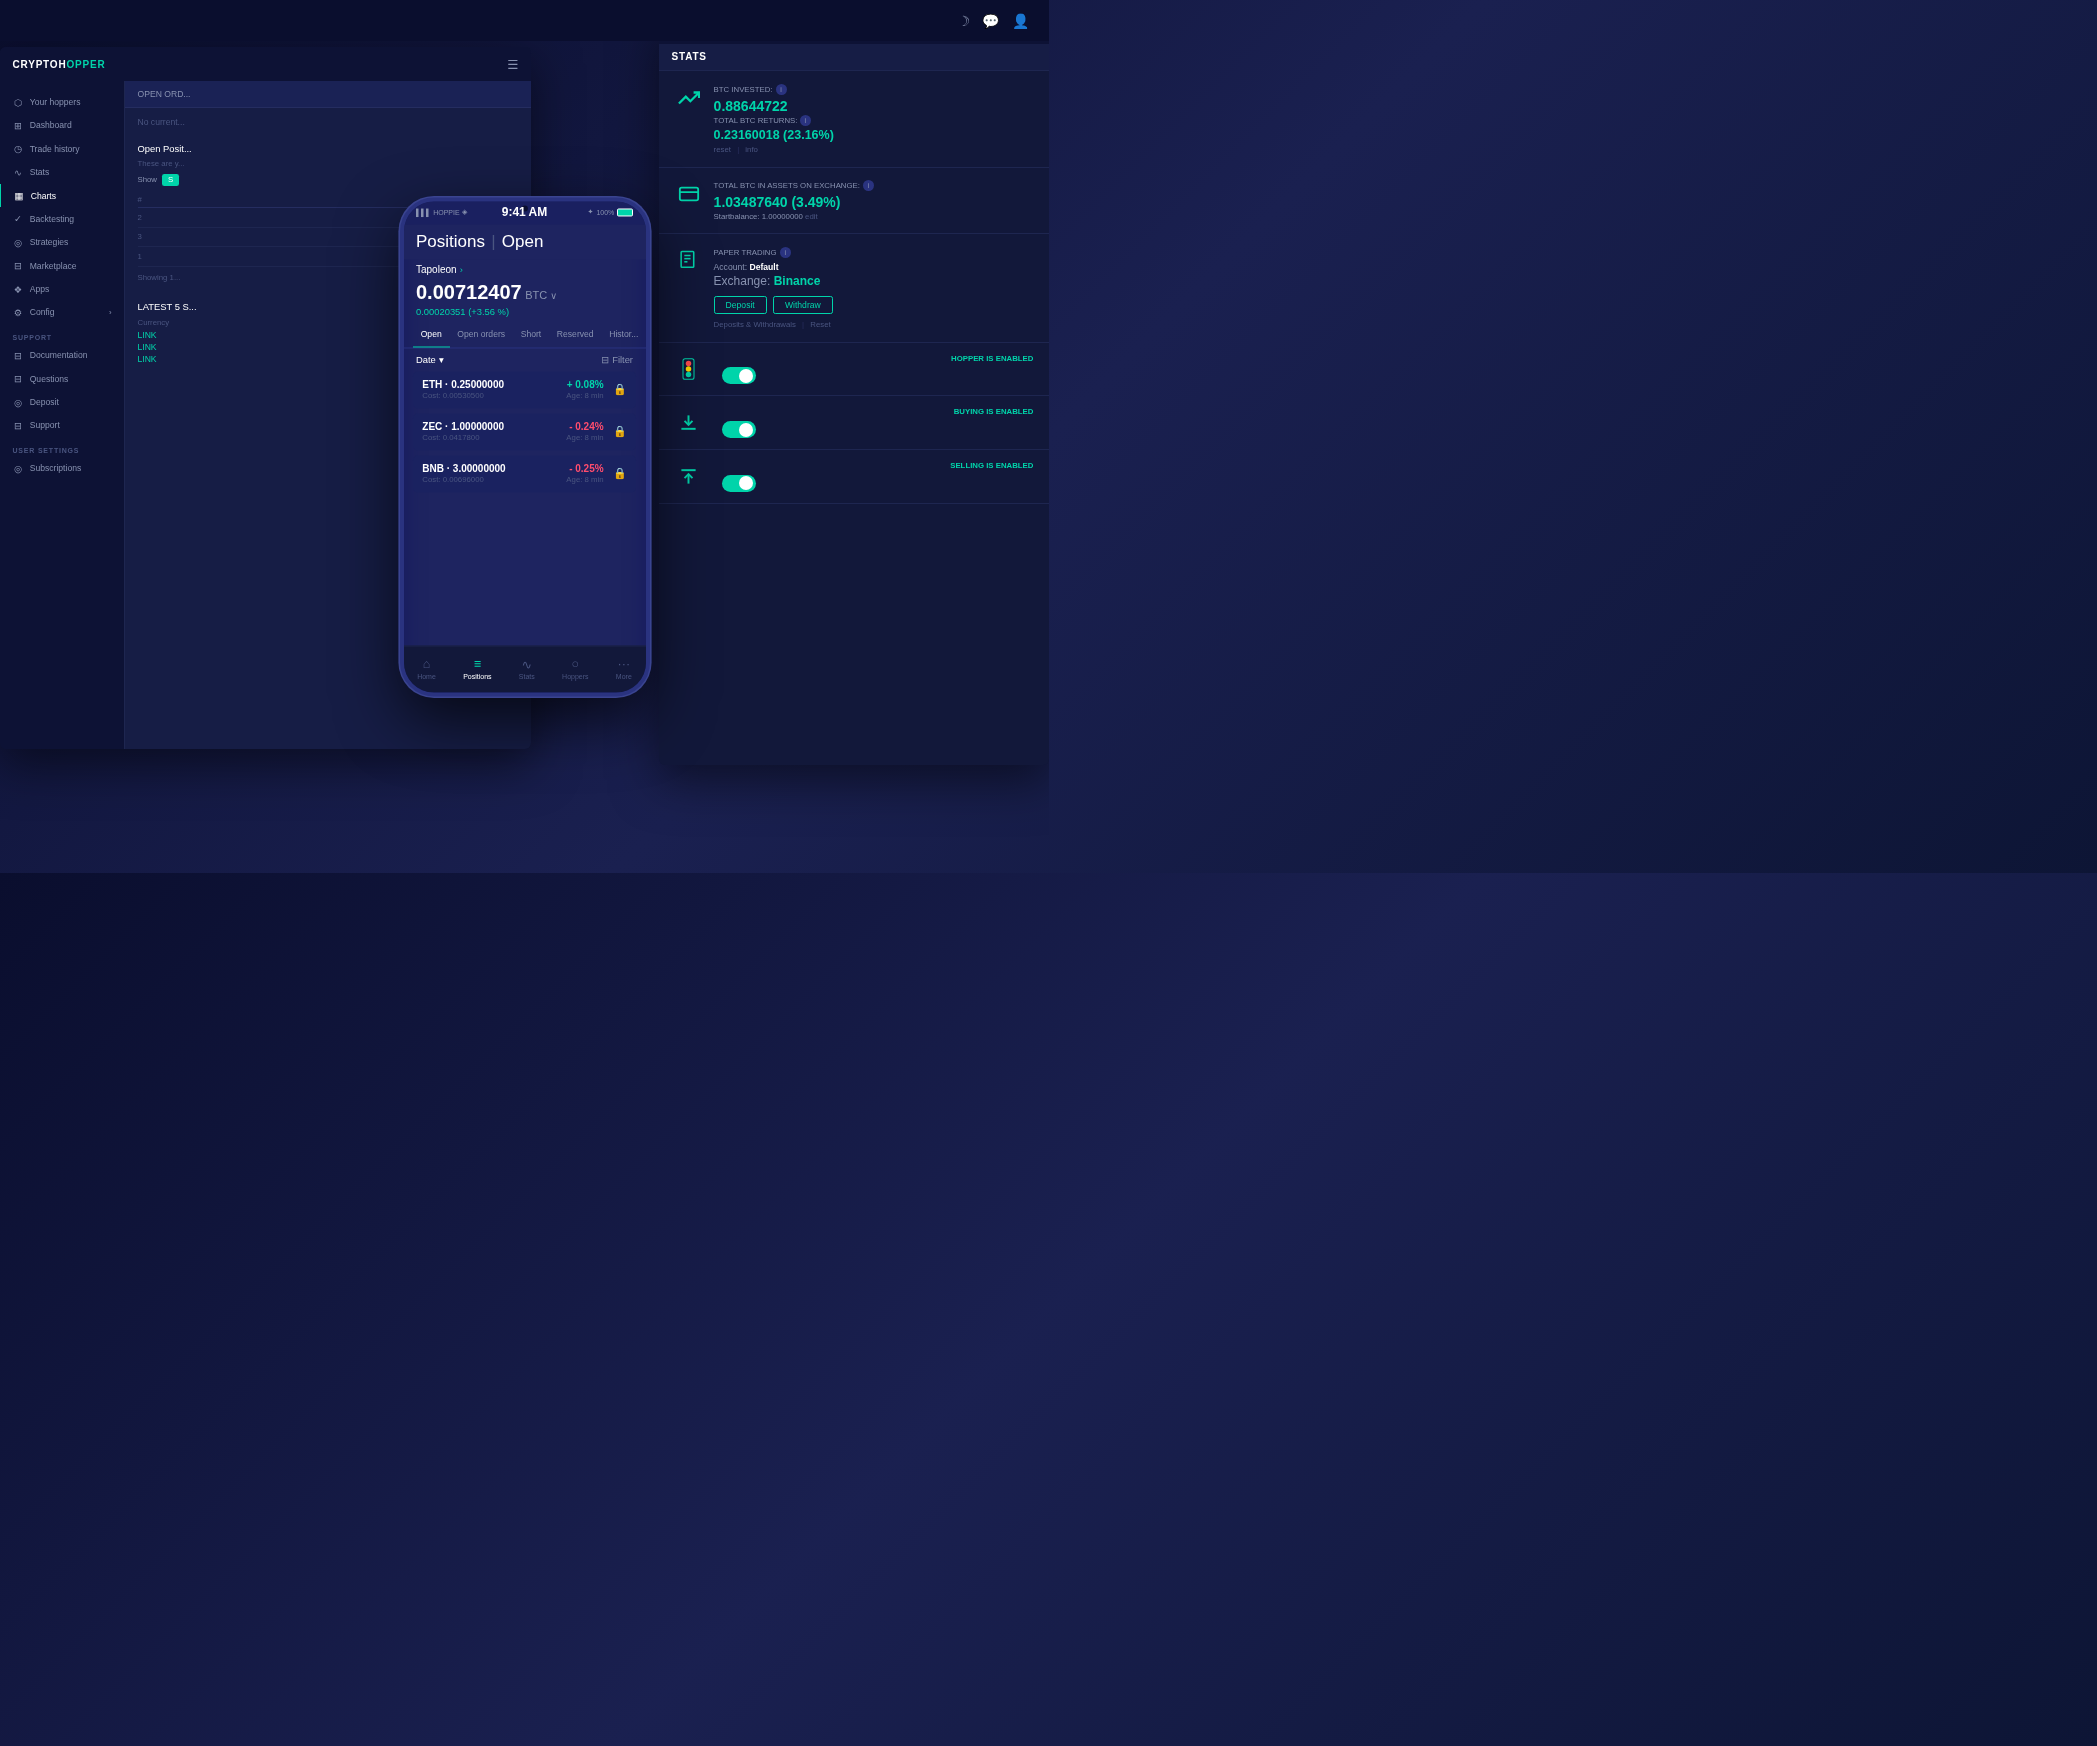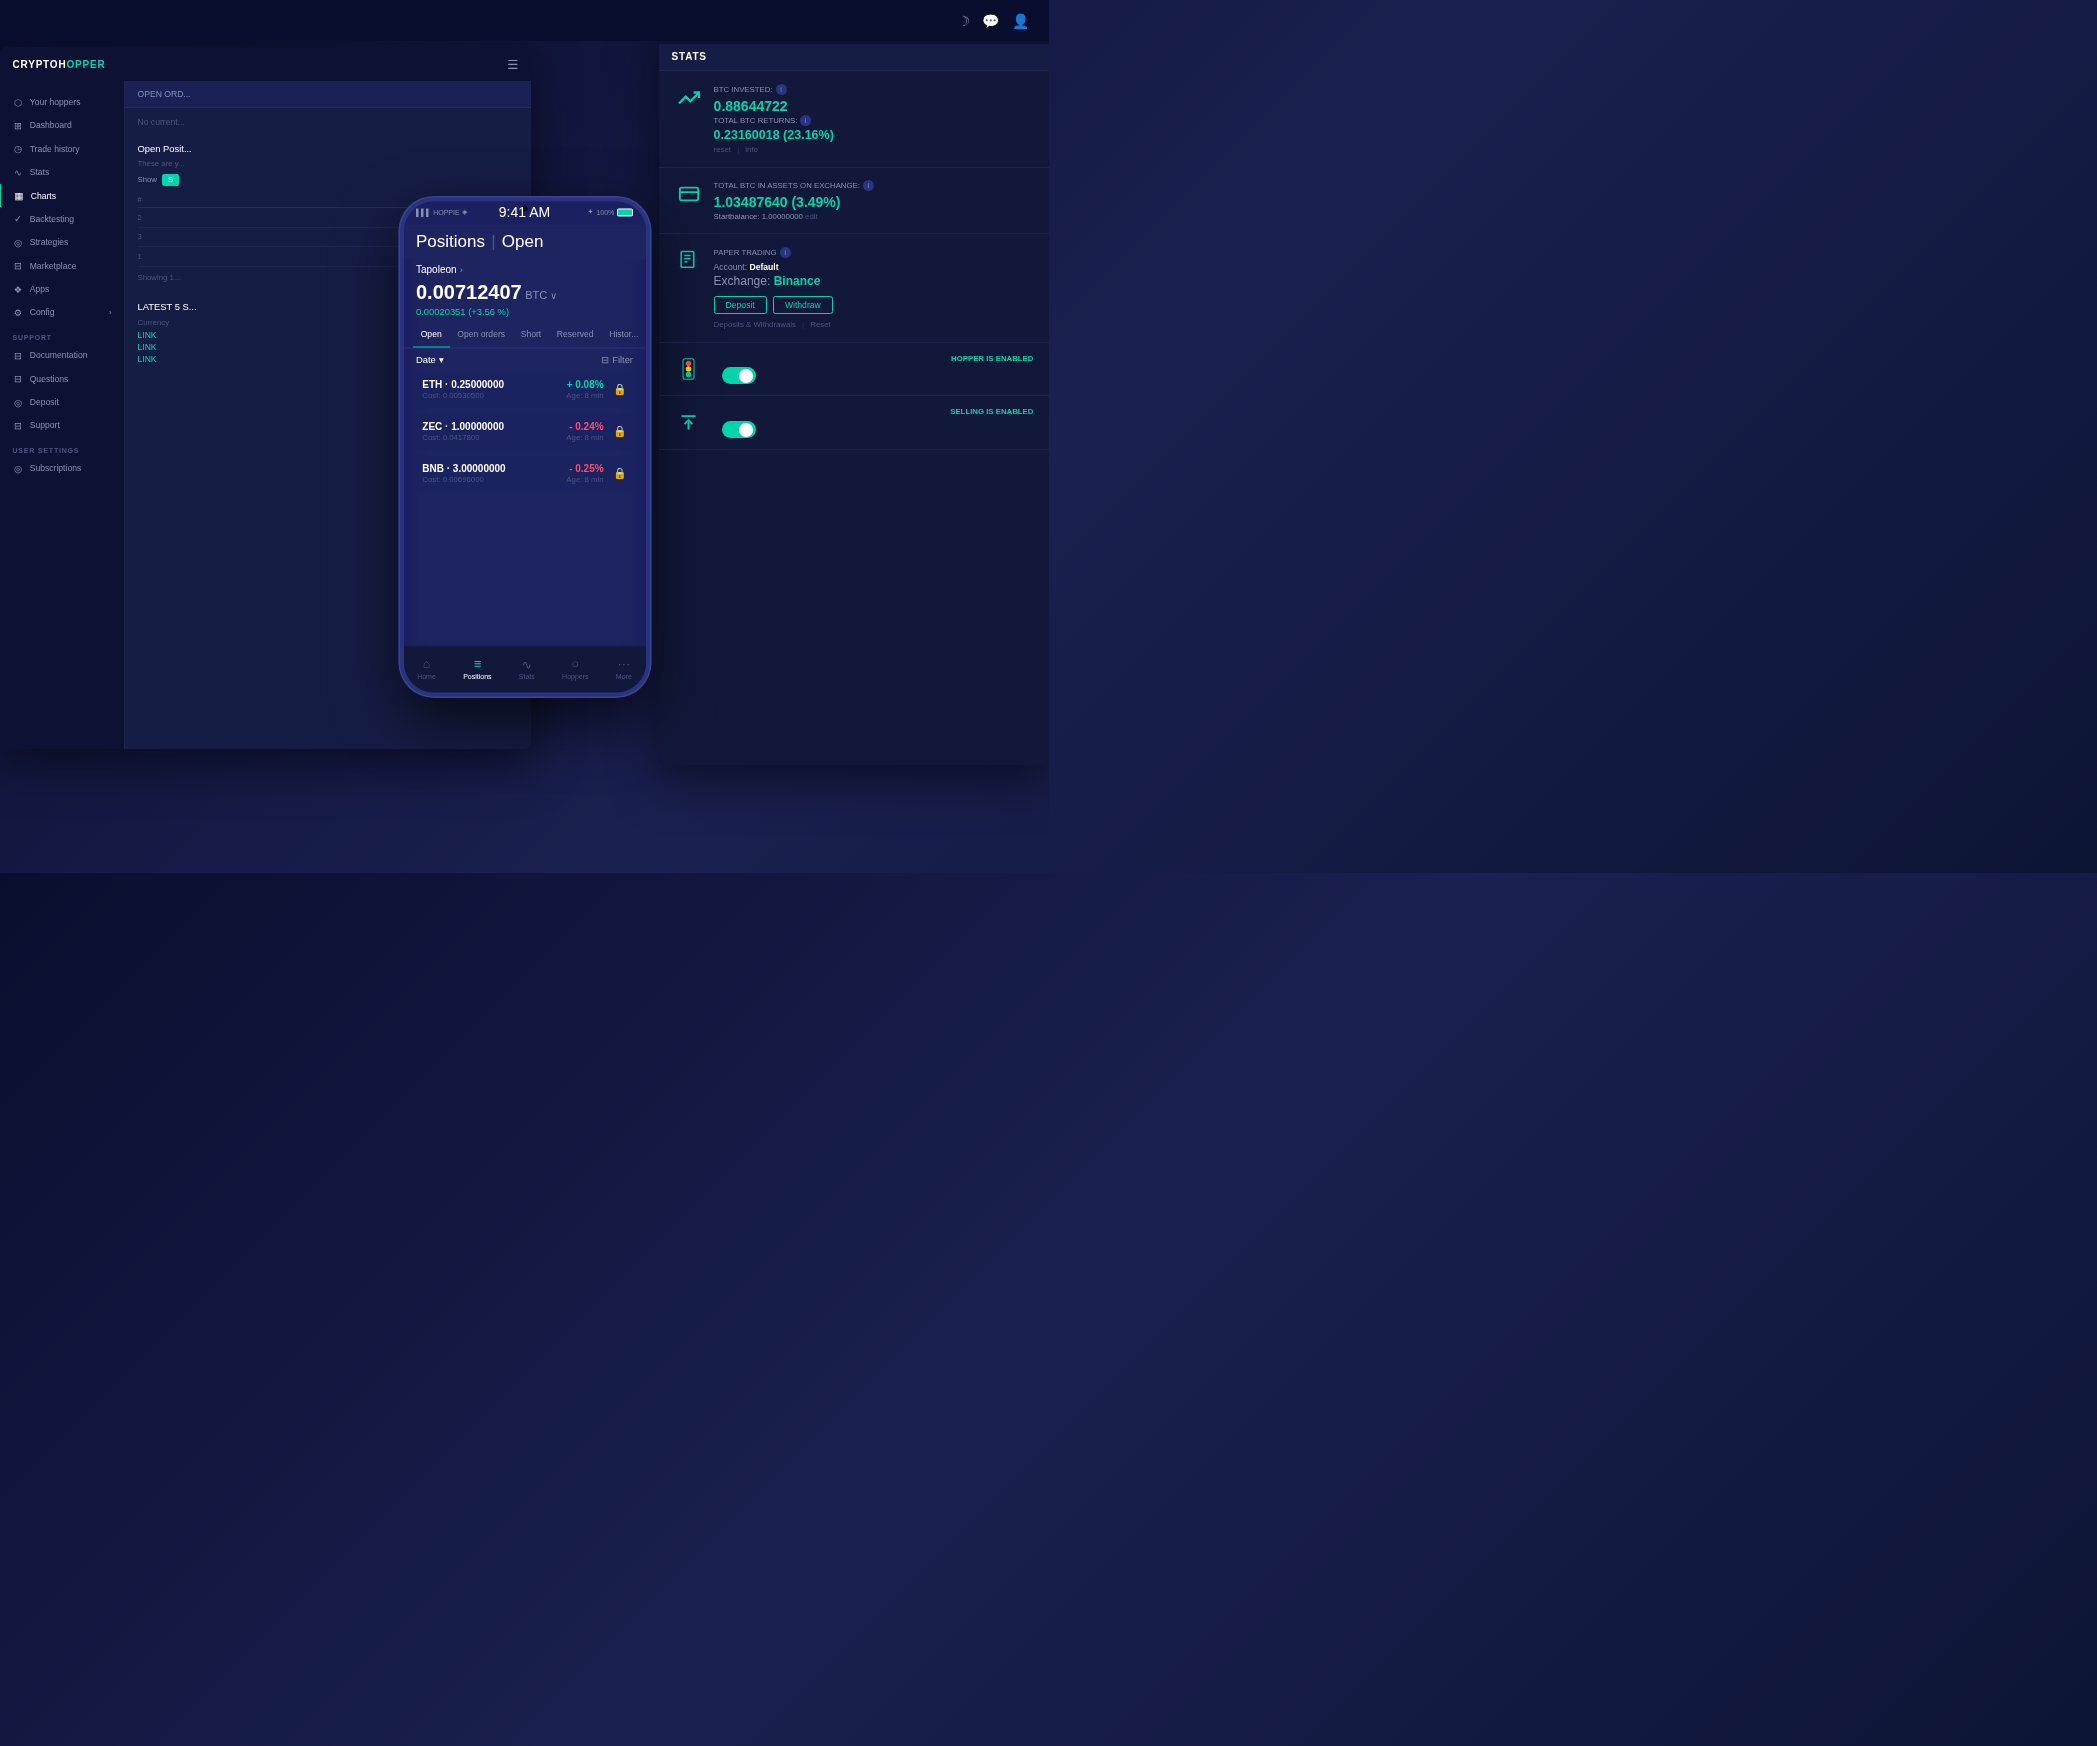--- a/index.html
+++ b/index.html
@@ -344,21 +344,21 @@
     .phone-notch-area {
       background: #1a2060;
       height: 23.4px;
       display: flex;
       align-items: center;
       justify-content: space-between;
       padding: 0 12.5px;
       flex-shrink: 0;
     }
     .phone-signal { color: #8892b0; font-size: 7px; display: flex; align-items: center; gap: 2.3px; }
-    .phone-time { color: #fff; font-size: 14px; font-weight: 400; position: absolute; left: 50%; transform: translateX(-50%); }
+    .phone-time { color: #fff; font-size: 12px; font-weight: 700; position: absolute; left: 50%; transform: translateX(-50%); }
     .phone-status-right { color: #8892b0; font-size: 7px; display: flex; align-items: center; gap: 3.1px; }
 
     .phone-header {
       background: #1e2460;
       padding: 7.8px 12.5px;
       display: flex;
       align-items: center;
       gap: 6.2px;
       flex-shrink: 0;
     }
@@ -746,20 +746,35 @@
         </svg>
       </div>
       <div class="toggle-content">
         <div class="toggle-label">
           <span>HOPPER IS</span> <span>ENABLED</span>
         </div>
         <div class="toggle-switch"></div>
       </div>
     </div>
 
+    <div class="toggle-card">
+      <div class="toggle-icon">
+        <svg width="19" height="19" viewBox="0 0 24 24" fill="none" stroke="#00d4aa" stroke-width="2.5">
+          <line x1="12" y1="3" x2="12" y2="15"></line>
+          <polyline points="7 10 12 15 17 10"></polyline>
+          <line x1="3" y1="20" x2="21" y2="20"></line>
+        </svg>
+      </div>
+      <div class="toggle-content">
+        <div class="toggle-label">
+          <span>BUYING IS</span> <span>ENABLED</span>
+        </div>
+        <div class="toggle-switch"></div>
+      </div>
+    </div>
 
     <div class="toggle-card">
       <div class="toggle-icon">
         <svg width="19" height="19" viewBox="0 0 24 24" fill="none" stroke="#00d4aa" stroke-width="2.5">
           <line x1="12" y1="21" x2="12" y2="9"></line>
           <polyline points="7 14 12 9 17 14"></polyline>
           <line x1="3" y1="4" x2="21" y2="4"></line>
         </svg>
       </div>
       <div class="toggle-content">

